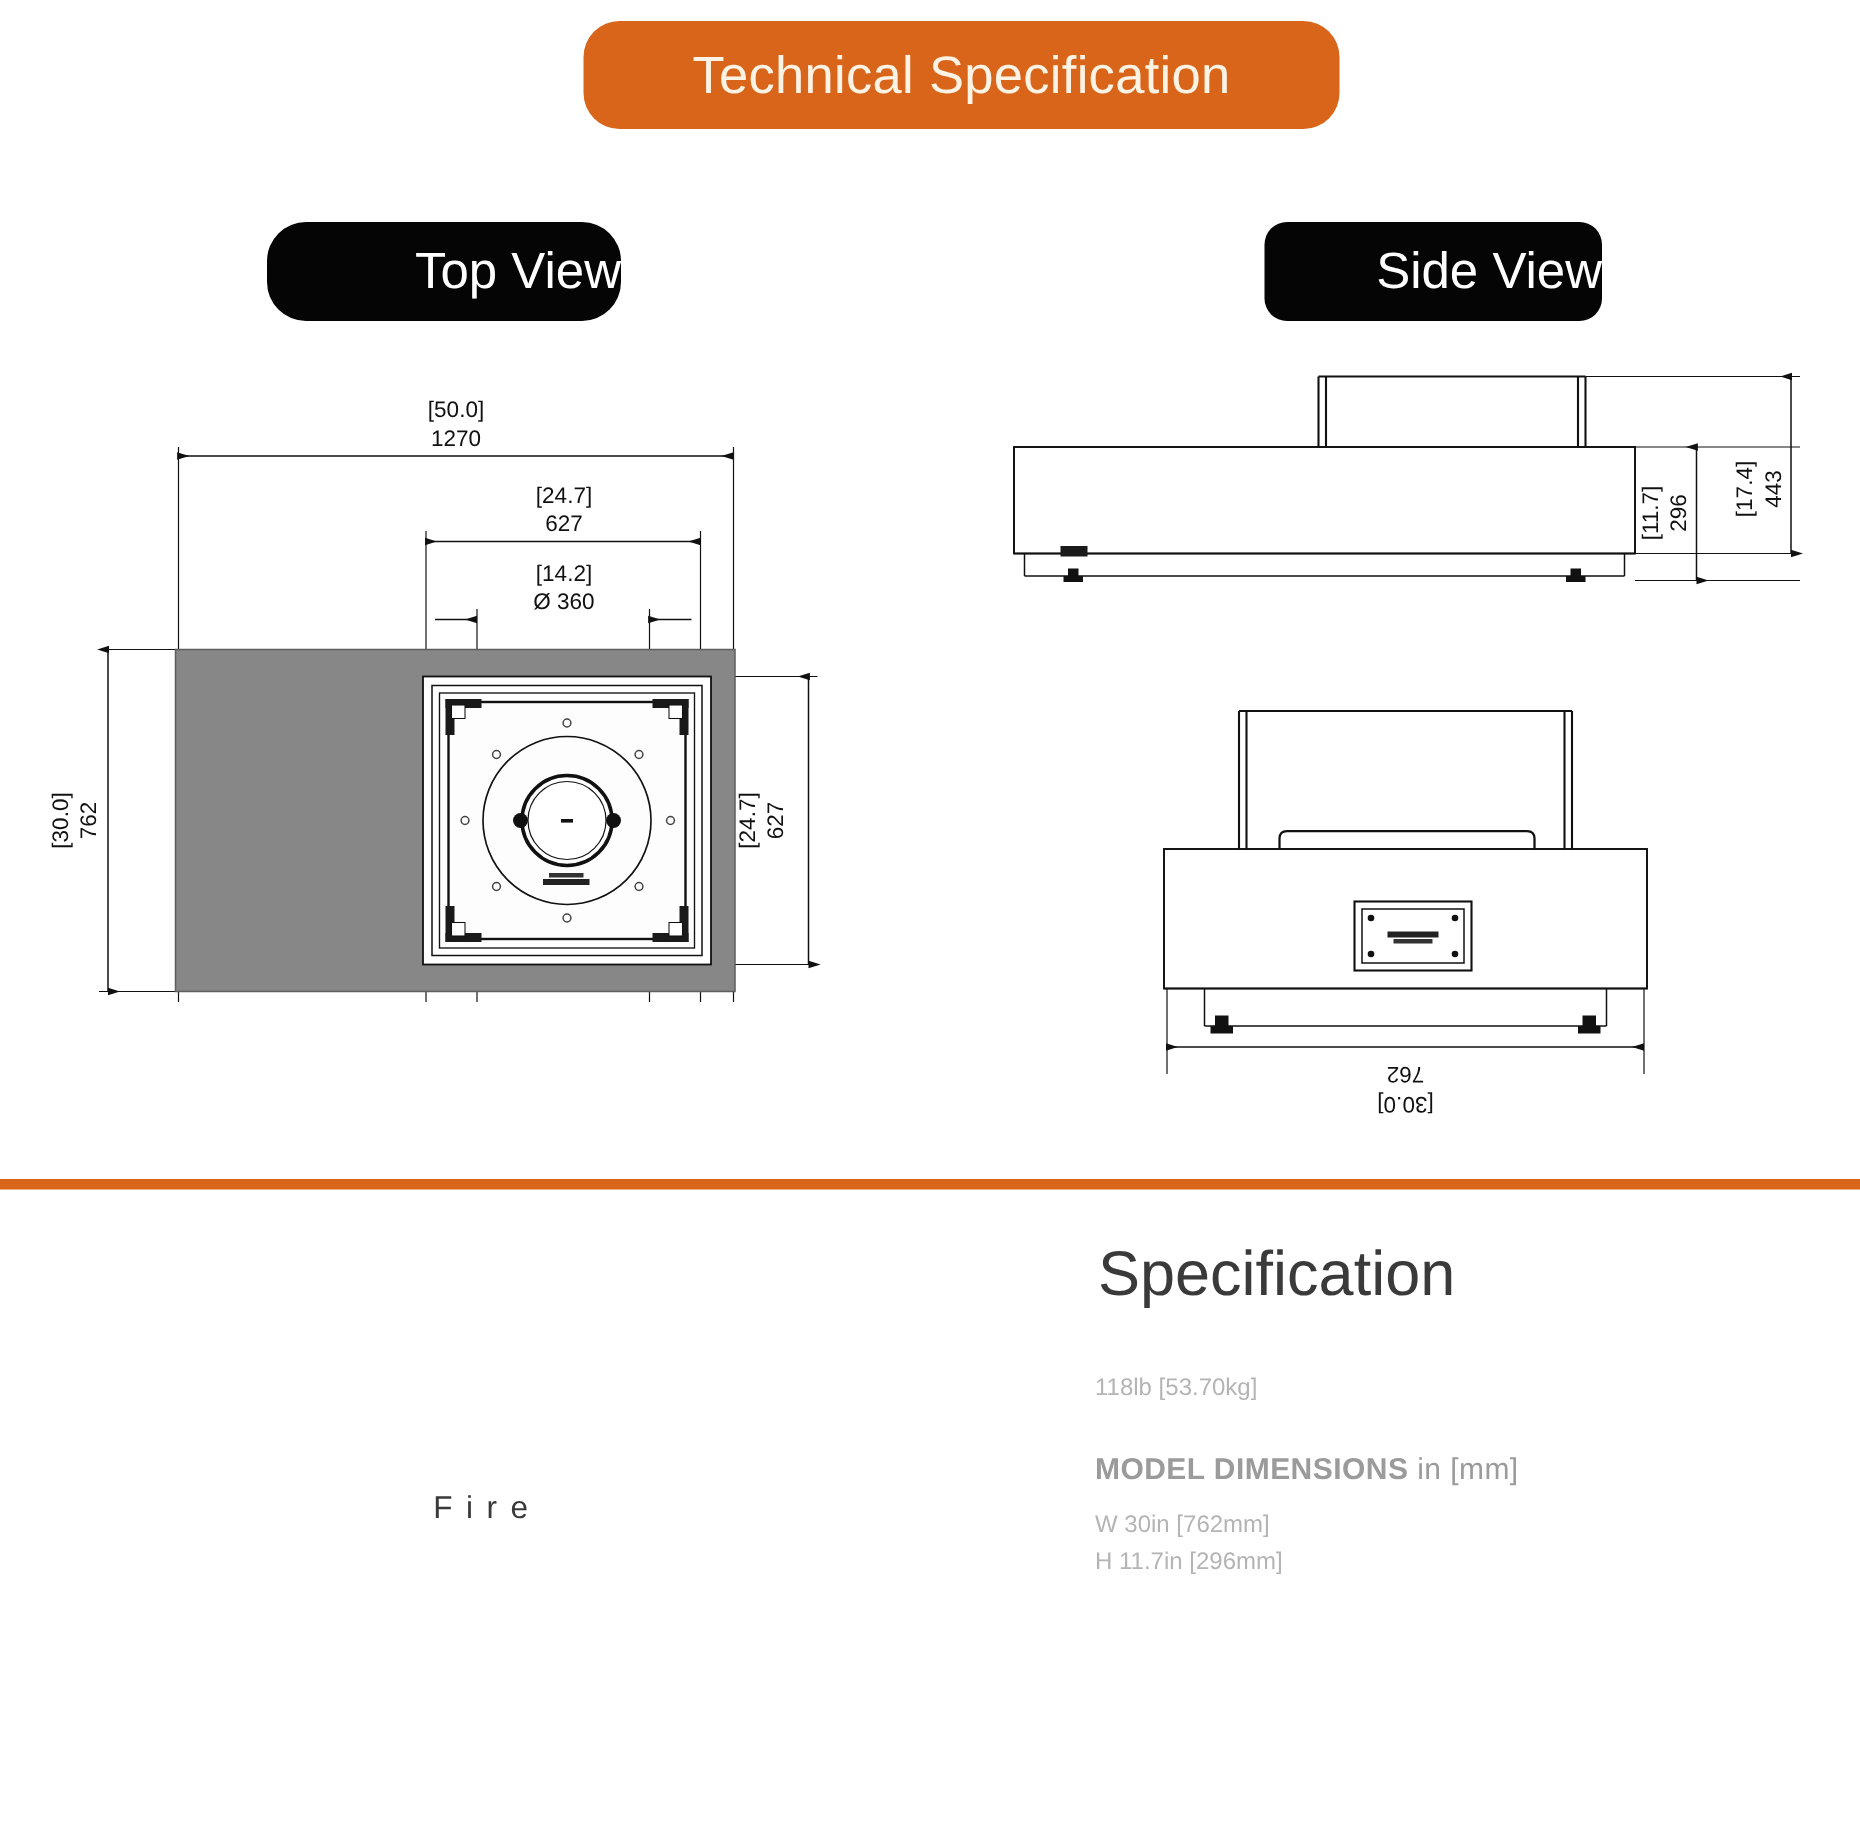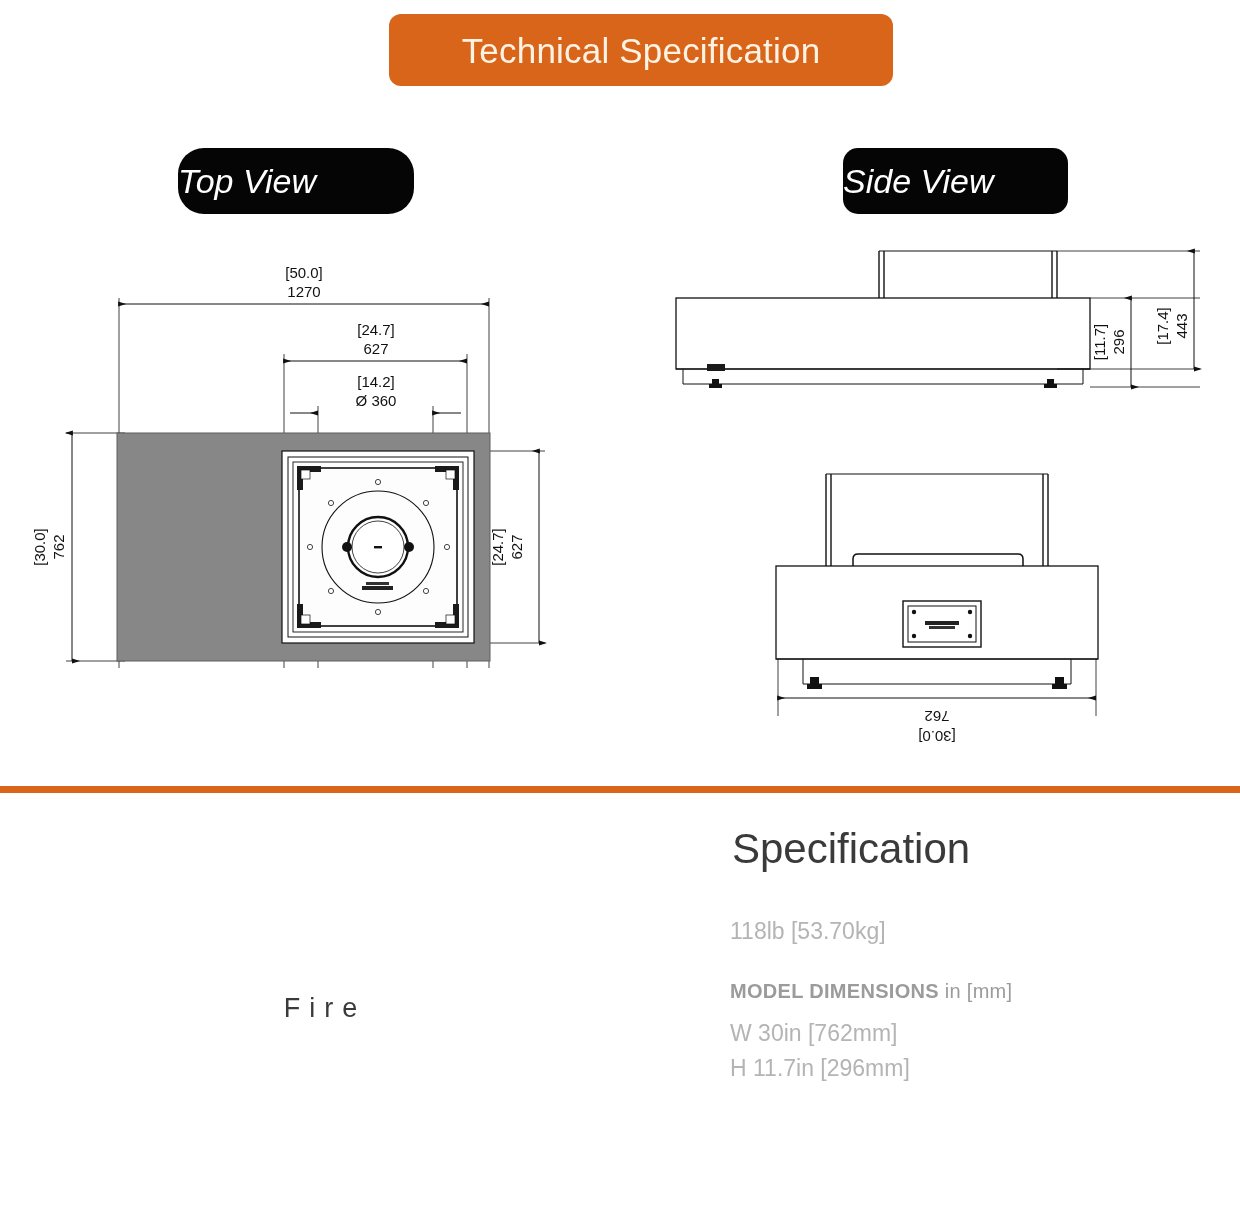--- a/index.html
+++ b/index.html
@@ -18,42 +18,41 @@
   }
 
   
   #header-banner {
     position: absolute;
     left: 389px;
     top: 14px;
     width: 504px;
     height: 72px;
     background: #d9651b;
-    border-radius: 12px;
+    border-radius: 24px;
     display: flex;
     align-items: center;
     justify-content: center;
   }
   #header-banner .title {
     color: #fdf3e4;
     font-size: 35px;
     font-weight: 400;
     letter-spacing: 0.2px;
     line-height: 1;
   }
 
   
   .view-pill {
     position: absolute;
     background: #050505;
     border-radius: 26px;
     display: flex;
     align-items: center;
-    justify-content: flex-start;
-    font-style: italic;
+    justify-content: flex-end;
   }
   .view-pill .pill-label {
     color: #ffffff;
     font-size: 34px;
     font-weight: 400;
     line-height: 1;
   }
   #pill-top-view  { left: 178px; top: 148px; width: 236px; height: 66px; }
   #pill-side-view { left: 843px; top: 148px; width: 225px; height: 66px; border-radius: 15px; }
 
@@ -93,21 +92,21 @@
     line-height: 1;
     white-space: nowrap;
   }
   #brand-logo .tm {
     font-size: 15px;
     vertical-align: 26px;
     letter-spacing: 0;
     color: #4a4a4a;
   }
   #brand-logo .subword {
-    font-size: 27px;
+    font-size: 21px;
     font-weight: 300;
     letter-spacing: 9px;
     color: #3a3a3a;
     margin-top: 10px;
     line-height: 1;
   }
 
   
   #construction-panel {
     position: absolute;
@@ -126,21 +125,21 @@
   .spec-label {
     font-size: 20px;
     font-weight: 700;
     color: #9b9b9b;
     letter-spacing: 0.3px;
     line-height: 1.1;
     margin-bottom: 14px;
   }
   .spec-label .unit-note { font-weight: 400; }
   .spec-value {
-    font-size: 23px;
+    font-size: 16px;
     font-weight: 400;
     color: #b4b4b4;
     line-height: 1.55;
   }
 
   
   .dim-text {
     font-family: "Liberation Sans", sans-serif;
     font-size: 15px;
     fill: #111;

